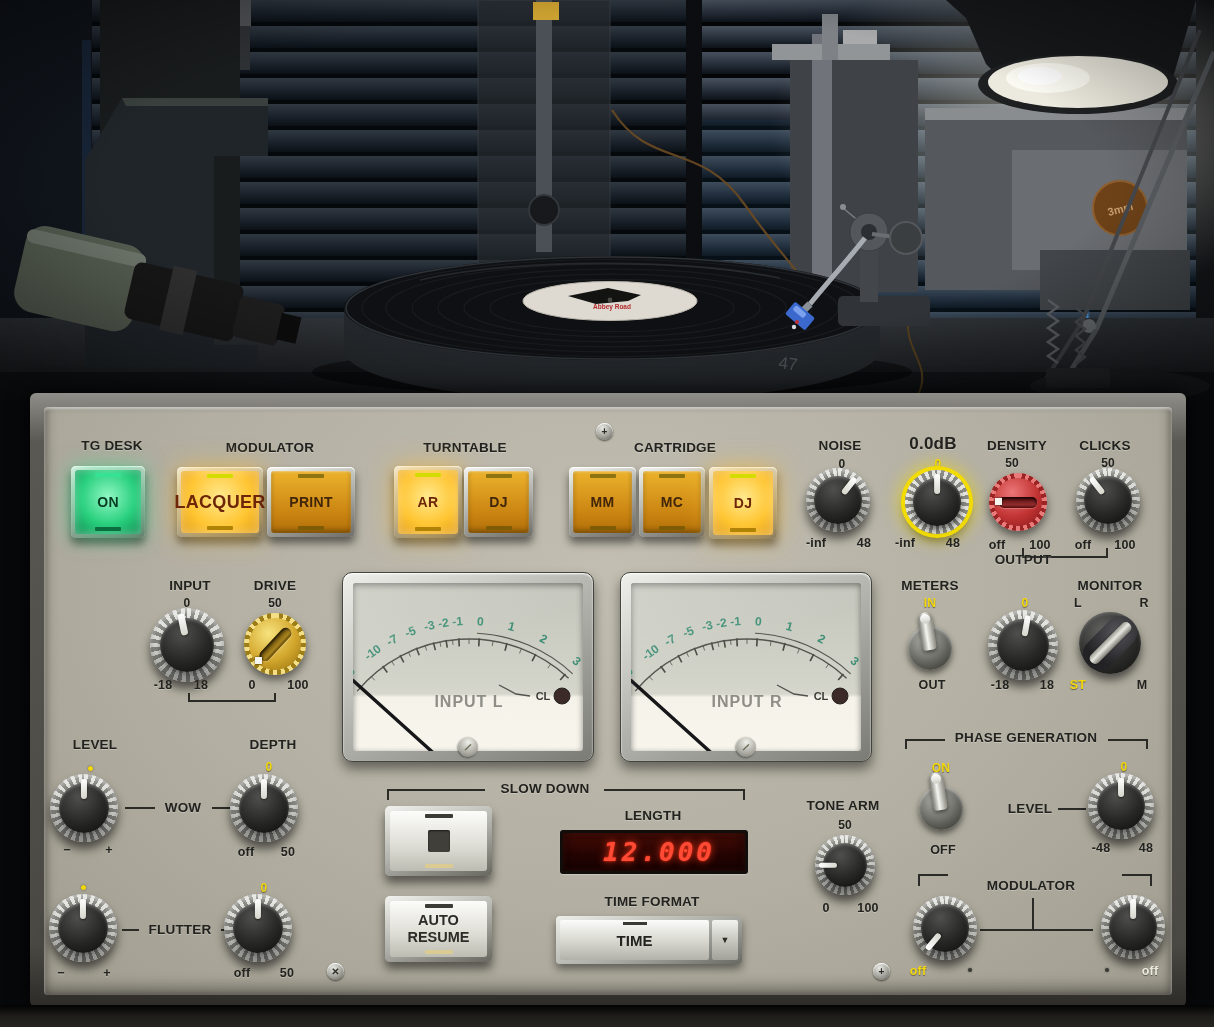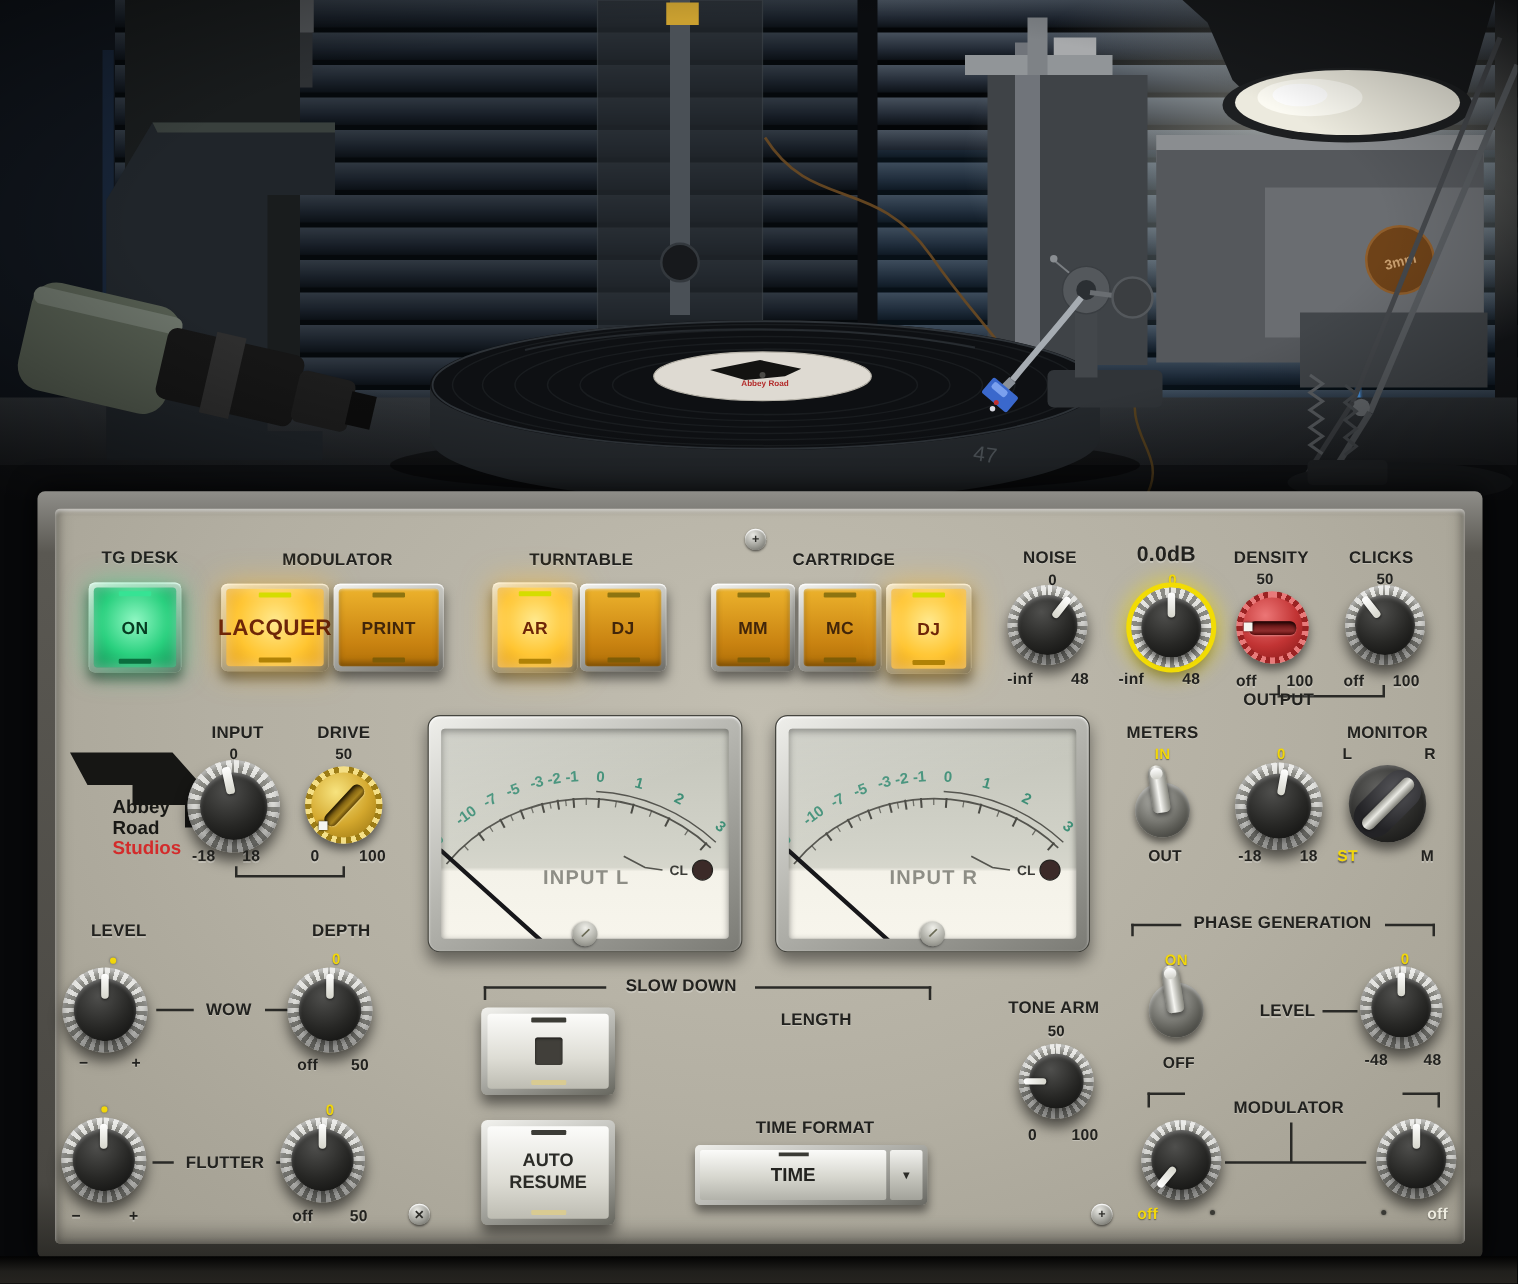--- a/index.html
+++ b/index.html
@@ -371,30 +371,20 @@
       <div class="rot" style="transform:rotate(-38deg);">
         <div class="ptr"></div>
       </div>
     </div>
   <div class="lbl mm" style="left:1083px;top:538px;">off</div>
   <div class="lbl mm" style="left:1125px;top:538px;">100</div>
   <div class="hline" style="left:1022px;top:556px;width:86px;height:2px;"></div>
   <div class="vline" style="left:1022px;top:548px;width:2px;height:8px;"></div>
   <div class="vline" style="left:1106px;top:548px;width:2px;height:8px;"></div>
 
-  <div class="brand">
-    <svg width="120" height="80" viewBox="0 0 120 80">
-      <path d="M4,4 H86 L118,40 V64 H96 V46 H54 V30 H18 Z" fill="#161614"></path>
-    </svg>
-    <div class="brand-text">
-      <div>Abbey</div>
-      <div>Road</div>
-      <div class="red">Studios</div>
-    </div>
-  </div>
 
   <div class="lbl" style="left:190px;top:578px;">INPUT</div>
   <div class="lbl small" style="left:187px;top:596px;">0</div>
   <div class="knob" style="left:150px;top:608px;width:74px;height:74px;">
     <div class="cap"></div>
       <div class="rot" style="transform:rotate(-12deg);">
         <div class="ptr"></div>
       </div>
     </div>
   <div class="lbl mm" style="left:163px;top:678px;">-18</div>
@@ -596,28 +586,31 @@
   <div class="lbl" style="left:545px;top:781px;">SLOW DOWN</div>
   <div class="hline" style="left:604px;top:789px;width:141px;height:2px;"></div>
   <div class="vline" style="left:387px;top:789px;width:2px;height:11px;"></div>
   <div class="vline" style="left:743px;top:789px;width:2px;height:11px;"></div>
 
   <div class="sqbtn" style="left:385px;top:806px;width:107px;height:70px;">
     <div class="sface">
         <div class="stopsq"></div>
       </div>
     </div>
-  <div class="sqbtn" style="left:385px;top:896px;width:107px;height:84px;">
+  <div class="sqbtn" style="left:385px;top:896px;width:107px;height:66px;">
     <div class="sface">
       <span>AUTO</span>
       <span>RESUME</span>
     </div>
     </div>
 
   <div class="lbl" style="left:653px;top:808px;">LENGTH</div>
+  <div class="led">
+      <span>12.000</span>
+    </div>
   <div class="lbl" style="left:652px;top:894px;">TIME FORMAT</div>
   <div class="dd">
     <div class="dd-main">TIME</div>
     <div class="dd-arrow">▼</div>
   </div>
 
   <div class="lbl" style="left:843px;top:798px;">TONE ARM</div>
   <div class="lbl small" style="left:845px;top:818px;">50</div>
   <div class="knob" style="left:815px;top:835px;width:60px;height:60px;">
     <div class="cap"></div>

